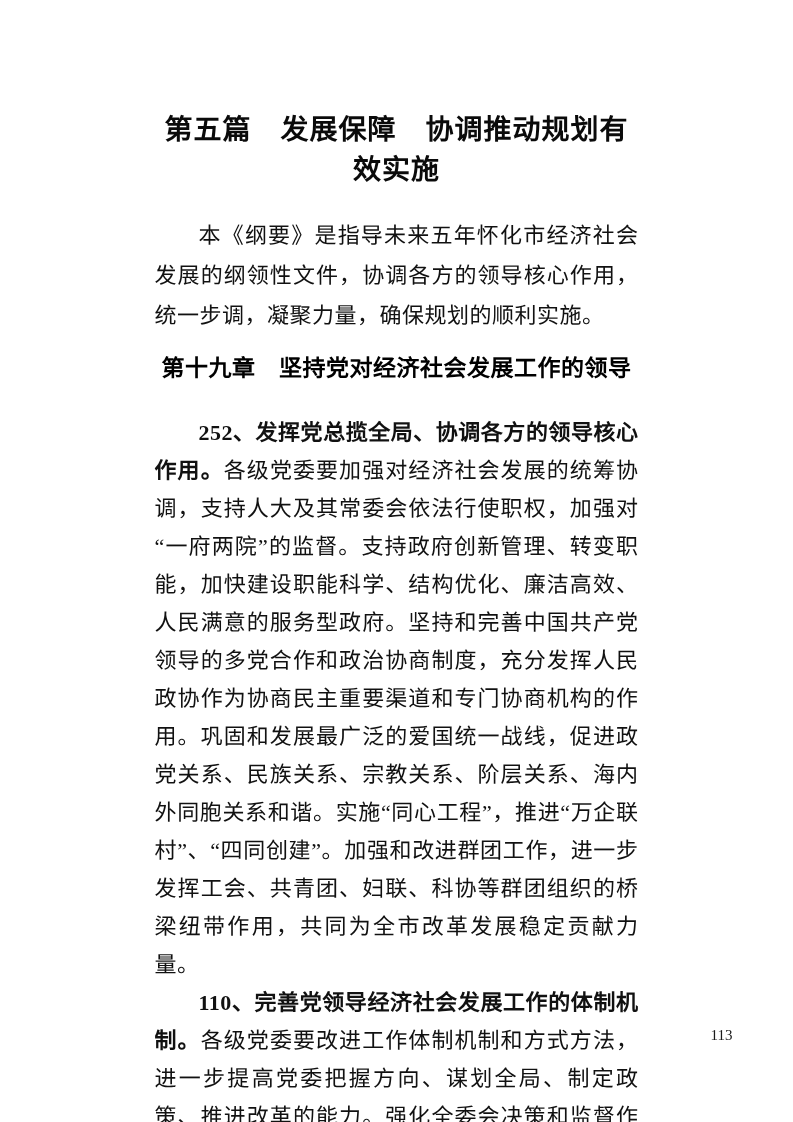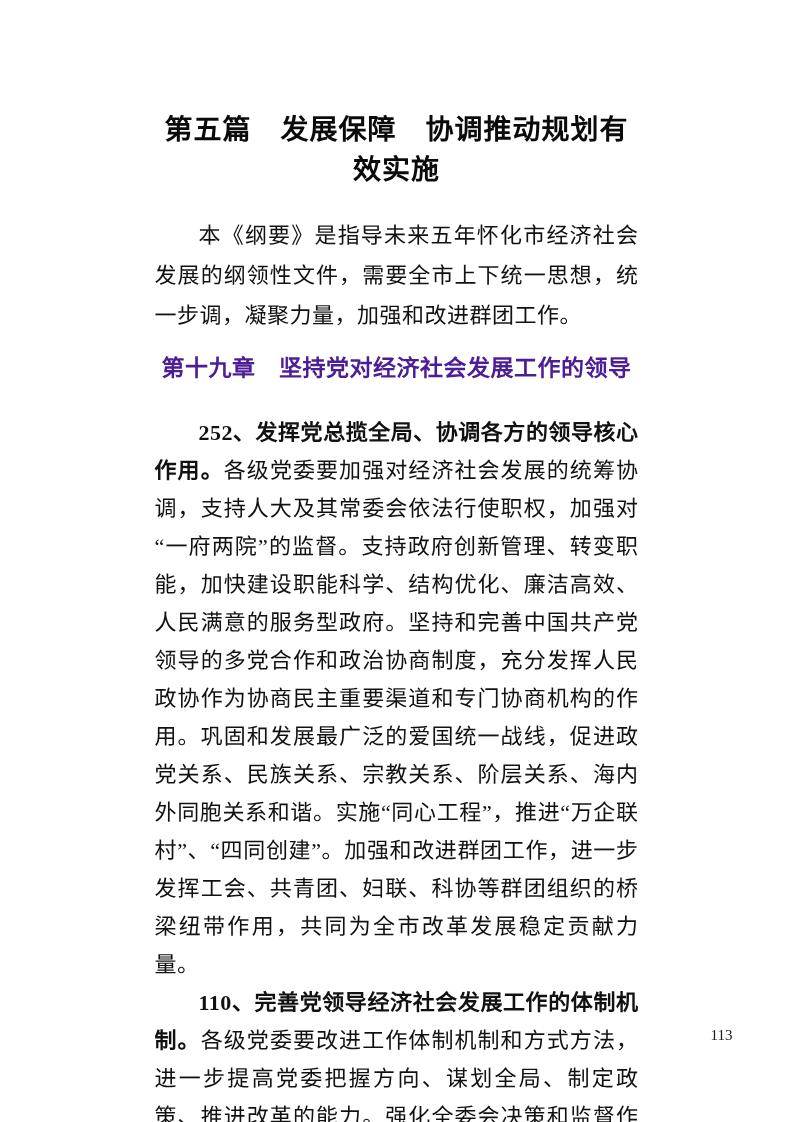--- a/index.html
+++ b/index.html
@@ -37,21 +37,21 @@
     letter-spacing: 0.5px;
   }
   .chapter-title {
     margin: 16px 0 30px 0;
     font-size: 23px;
     line-height: 32px;
     text-align: center;
     font-weight: 600;
     letter-spacing: 0.5px;
     font-family: "Liberation Sans", "DejaVu Sans", sans-serif;
-    color: #4c1d95;
+    color: #000000;
   }
   .item {
     line-height: 38px;
   }
   .item .lead {
     font-weight: bold;
   }
   .page-number {
     position: absolute;
     left: 0;
@@ -63,21 +63,21 @@
     color: #1a1a1a;
   }
 </style>
 </head>
 <body>
 
 <div class="page">
 
   <h1 class="doc-title">第五篇　发展保障　协调推动规划有效实施</h1>
 
-  <p class="body-text intro">本《纲要》是指导未来五年怀化市经济社会发展的纲领性文件，需要全市上下统一思想，统一步调，凝聚力量，加强和改进群团工作。</p>
+  <p class="body-text intro">本《纲要》是指导未来五年怀化市经济社会发展的纲领性文件，协调各方的领导核心作用，统一步调，凝聚力量，确保规划的顺利实施。</p>
 
   <h2 class="chapter-title">第十九章　坚持党对经济社会发展工作的领导</h2>
 
   <p class="body-text item"><strong class="lead">252、发挥党总揽全局、协调各方的领导核心作用。</strong><span>各级党委要加强对经济社会发展的统筹协调，支持人大及其常委会依法行使职权，加强对“一府两院”的监督。支持政府创新管理、转变职能，加快建设职能科学、结构优化、廉洁高效、人民满意的服务型政府。坚持和完善中国共产党领导的多党合作和政治协商制度，充分发挥人民政协作为协商民主重要渠道和专门协商机构的作用。巩固和发展最广泛的爱国统一战线，促进政党关系、民族关系、宗教关系、阶层关系、海内外同胞关系和谐。实施“同心工程”，推进“万企联村”、“四同创建”。加强和改进群团工作，进一步发挥工会、共青团、妇联、科协等群团组织的桥梁纽带作用，共同为全市改革发展稳定贡献力量。</span></p>
 
   <p class="body-text item"><strong class="lead">110、完善党领导经济社会发展工作的体制机制。</strong><span>各级党委要改进工作体制机制和方式方法，进一步提高党委把握方向、谋划全局、制定政策、推进改革的能力。强化全委会决策和监督作用，完善党委研究经济社会发展规划、定期分析经济形势、研究重大思路举措的工作机制，健全决策咨询机制，提高科学决策、科学管理的水平。全面推进党务公开，完善信息发布</span></p>
 
   <div class="page-number">113</div>
 
 </div>

